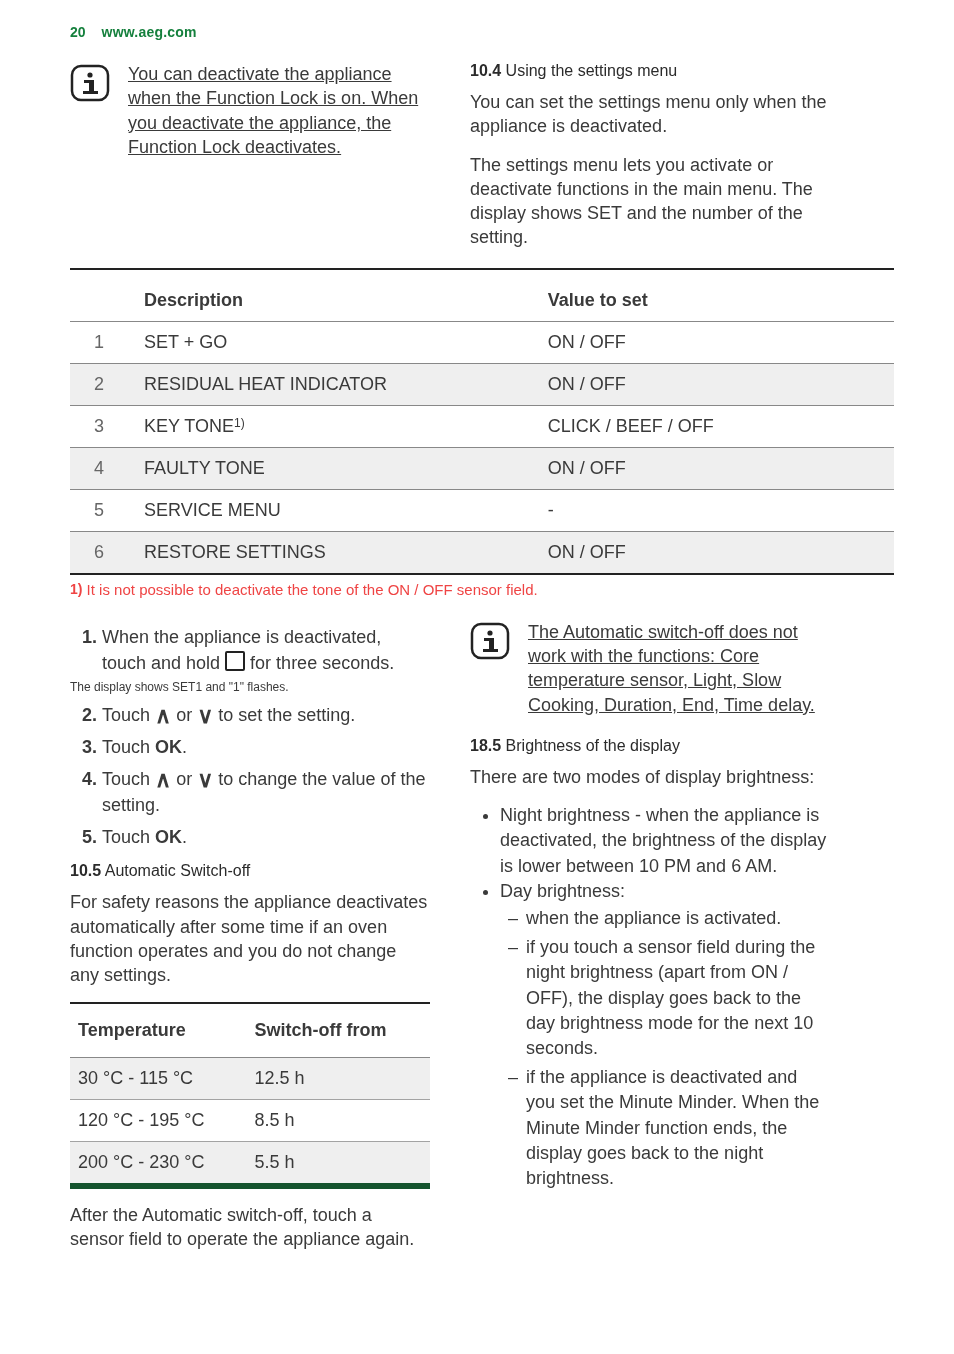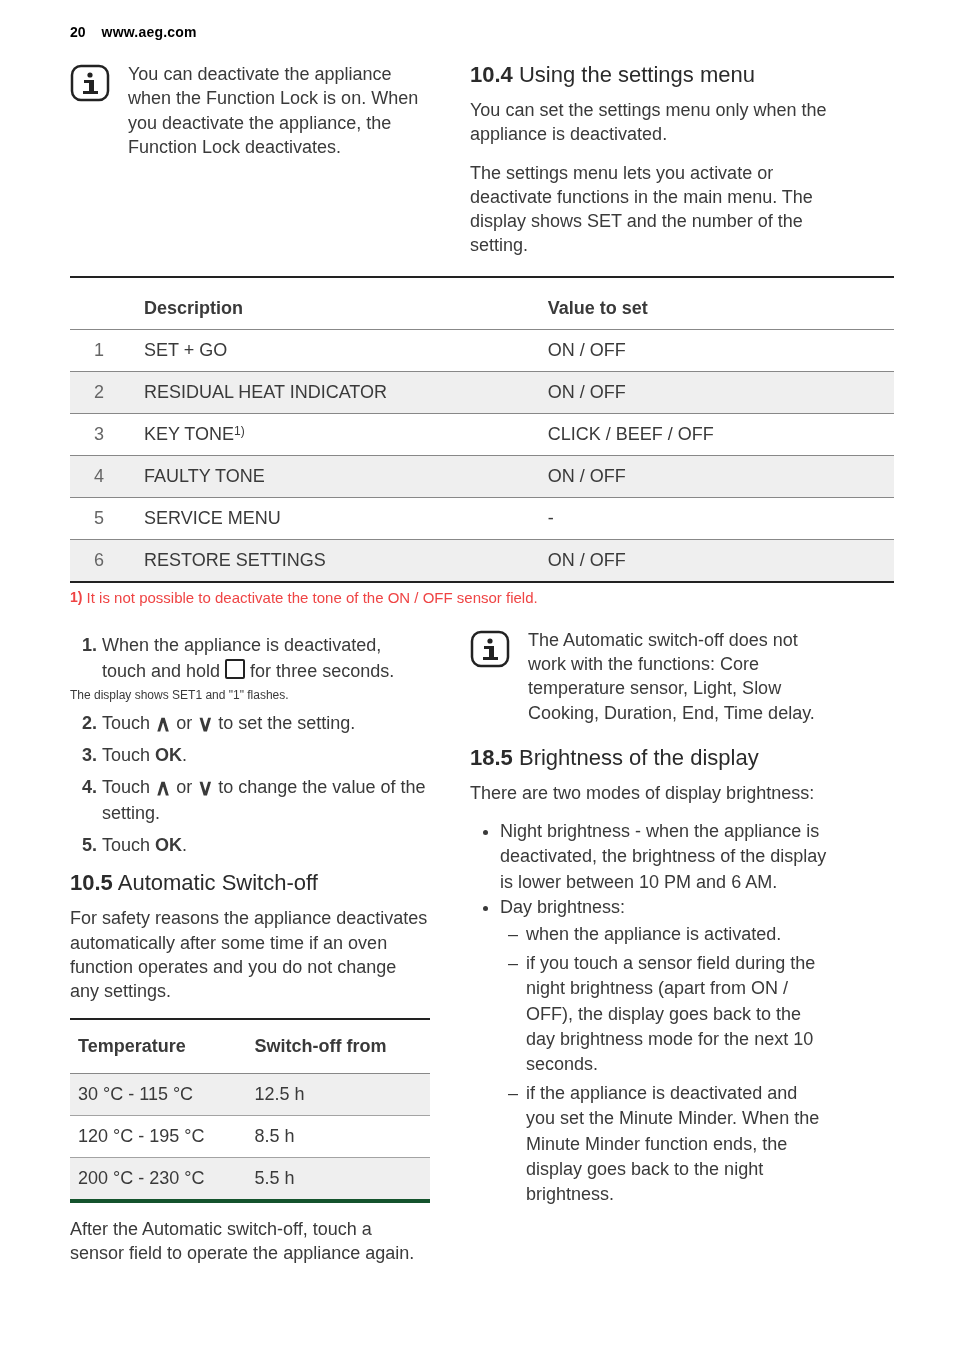--- a/index.html
+++ b/index.html
@@ -17,21 +17,21 @@
     padding: 24px 60px 40px 70px;
     position: relative;
   }
   
   .head-line {
     display: flex;
     align-items: baseline;
     gap: 16px;
     font-size: 14px;
     font-weight: 700;
-    color: #000000;
+    color: #15803d;
     margin-bottom: 22px;
   }
   .page-num { }
   .site-url { letter-spacing: .2px; }
 
   
   .cols {
     display: flex;
     column-gap: 40px;
   }
@@ -39,33 +39,34 @@
     width: 360px;
     min-width: 360px;
   }
 
   
   .note {
     display: flex;
     align-items: flex-start;
     gap: 18px;
     margin-bottom: 20px;
+    text-decoration: underline;
   }
   .info-icon {
     flex: 0 0 auto;
     margin-top: 2px;
   }
   .note-text {
     font-size: 18px;
     line-height: 1.35;
     color: #3a3a3a;
   }
 
   
-  .h2 { font-size: 22px; font-weight: 400; margin: 0 0 10px; color:#2b2b2b; }
+  .h2 { font-size: 16px; font-weight: 400; margin: 0 0 10px; color:#2b2b2b; }
   .h2 .num { font-weight: 700; }
   .p { font-size: 18px; line-height: 1.35; margin: 0 0 14px; }
 
   
   .wide-table {
     margin-top: 4px;
   }
   .top-rule {
     border-top: 2px solid #222;
     margin-bottom: 10px;
@@ -107,21 +108,21 @@
   
   table.cut {
     width: 100%;
     border-collapse: collapse;
     font-size: 18px;
     margin: 10px 0 14px;
   }
   table.cut th { text-align:left; padding:16px 8px; border-top:2px solid #222; border-bottom:1px solid #888; font-weight:700; }
   table.cut td { padding:10px 8px; border-bottom:1px solid #a3a3a3; }
   table.cut tbody tr.shade td { background:#efefef; }
-  table.cut tbody tr.bottom td { border-bottom:4px solid #14532d; }
+  table.cut tbody tr.bottom td { border-bottom:6px solid #14532d; }
 
   
   ul.bul { list-style: disc; padding-left: 30px; margin: 2px 0 14px; font-size:18px; line-height:1.4; }
   ul.dash { list-style: none; padding-left: 26px; margin: 2px 0 4px; }
   ul.dash > li { position: relative; padding-left: 0; margin: 0 0 4px; }
   ul.dash > li::before { content: "–"; position:absolute; left:-18px; }
 
   sup { font-size: 12px; vertical-align: top; }
 </style>
 </head>

